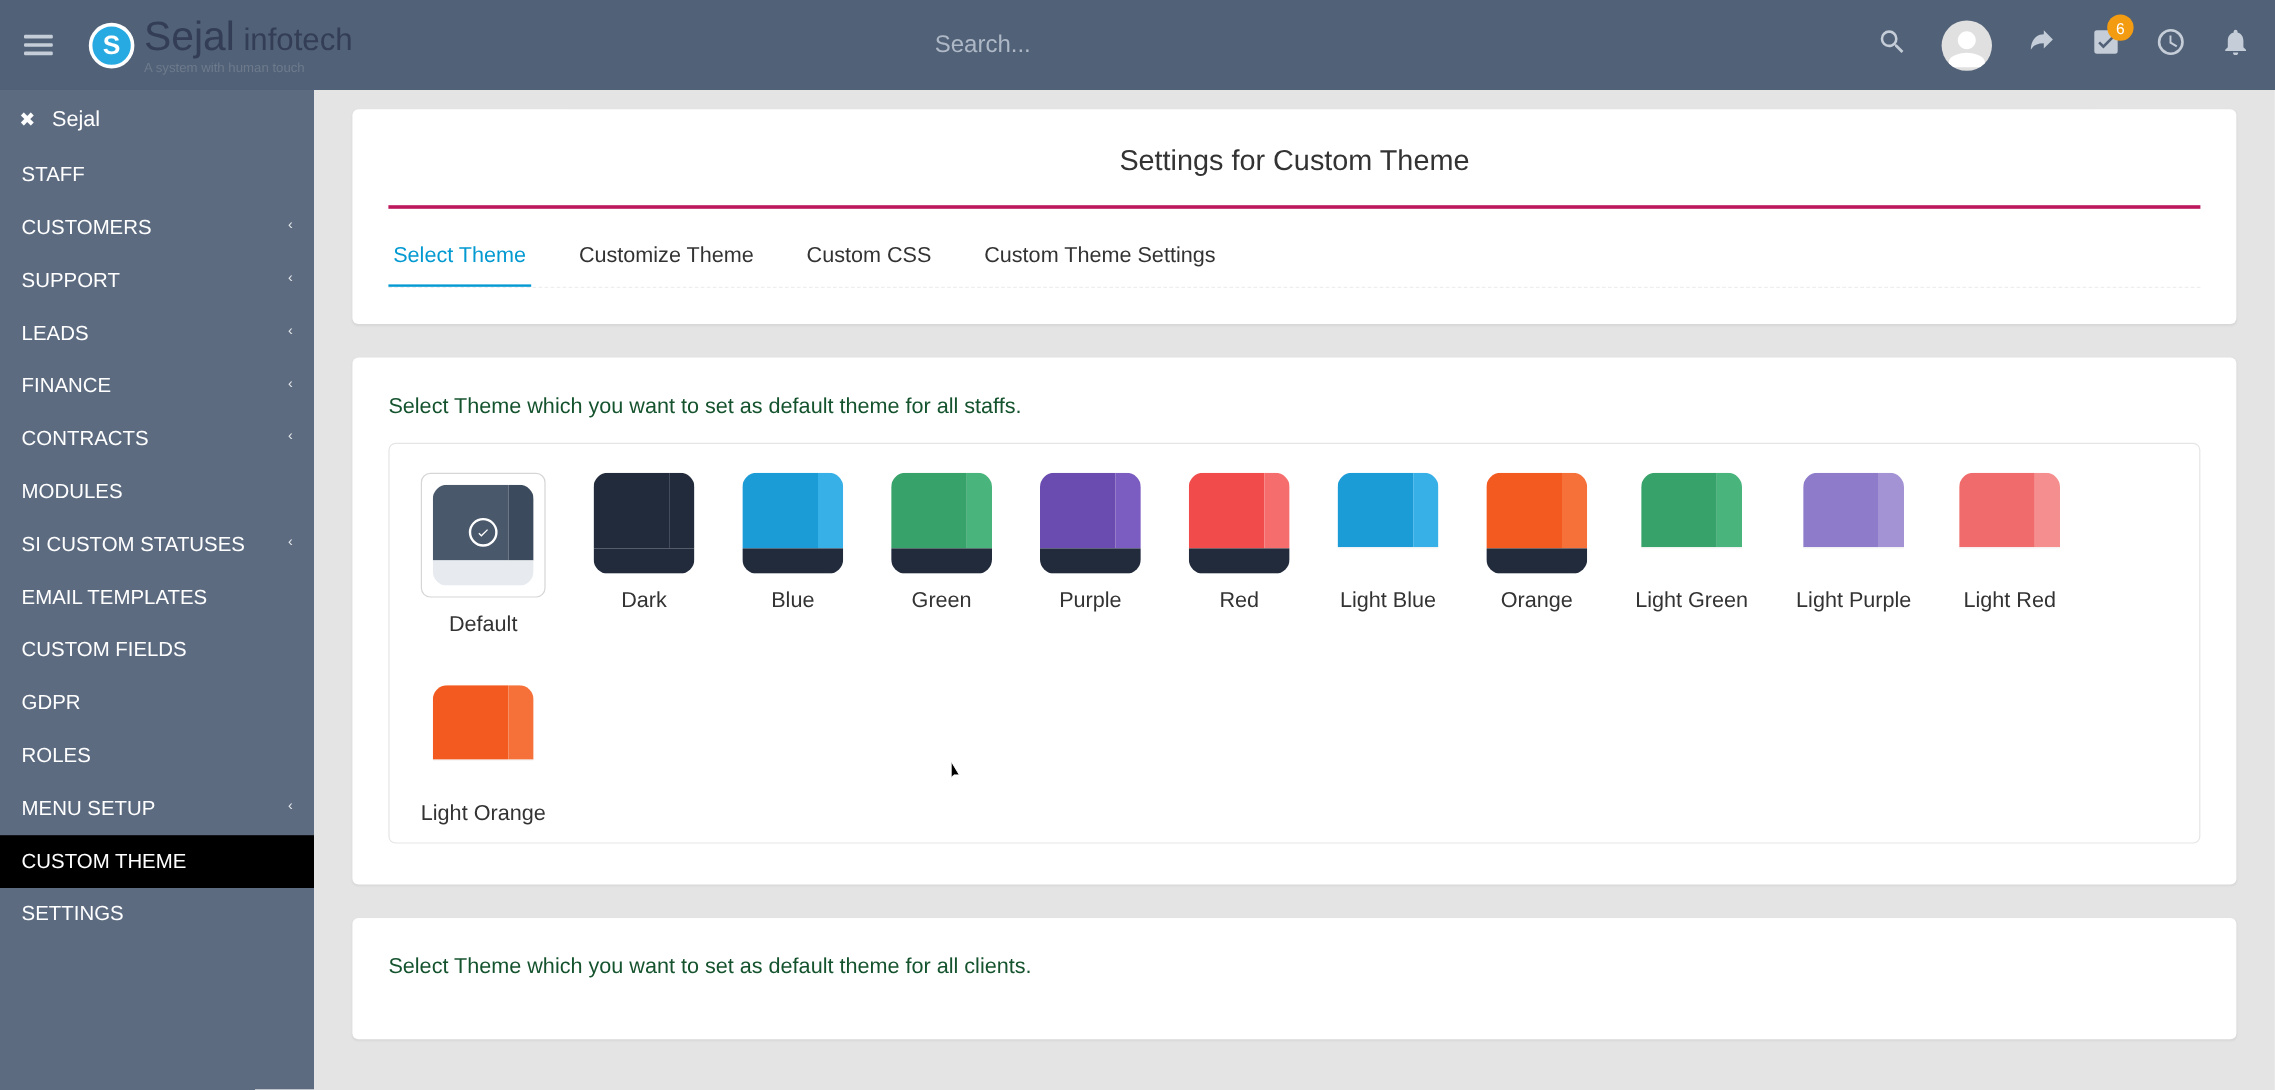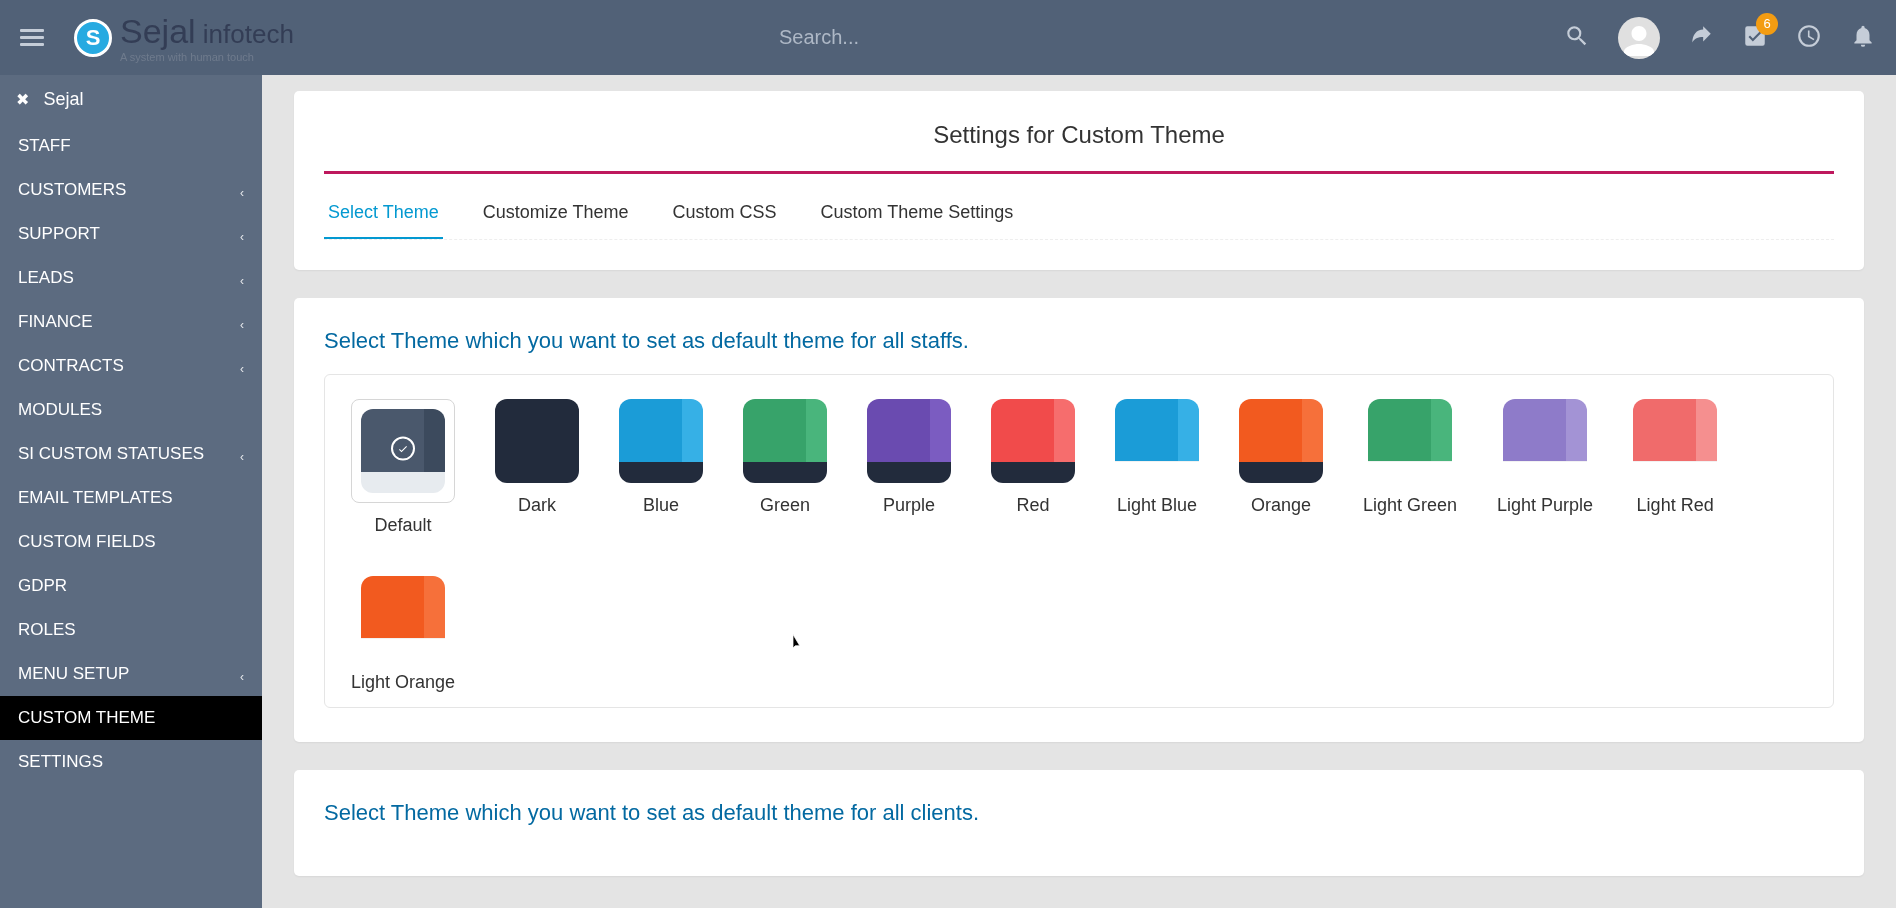--- a/index.html
+++ b/index.html
@@ -20,32 +20,32 @@
   .top-icon { color: #c5cdd8; cursor: pointer; position: relative; }
   .top-icon svg { width: 26px; height: 26px; fill: #c5cdd8; }
   .avatar { width: 42px; height: 42px; border-radius: 50%; background: #e0e0e0; display: flex; align-items: flex-end; justify-content: center; overflow: hidden; }
   .avatar svg { width: 36px; height: 36px; fill: #fff; }
   .badge { position: absolute; top: -10px; right: -10px; background: #f39c12; color: #fff; border-radius: 50%; width: 22px; height: 22px; font-size: 13px; display: flex; align-items: center; justify-content: center; font-weight: 500; }
 
   .layout { display: flex; height: calc(100% - 75px); }
   .sidebar { width: 262px; background: #5c6b80; color: #fff; overflow-y: auto; }
   .sb-header { display: flex; align-items: center; padding: 14px 16px; font-size: 18px; color: #fff; gap: 14px; }
   .sb-close { color: #fff; font-size: 16px; }
-  .sb-item { display: flex; align-items: flex-end; justify-content: space-between; padding: 12px 18px; font-size: 17px; color: #fff; cursor: pointer; }
+  .sb-item { display: flex; align-items: flex-start; justify-content: space-between; padding: 12px 18px; font-size: 17px; color: #fff; cursor: pointer; }
   .sb-item.active { background: #000000; }
   .sb-chevron { font-size: 12px; opacity: 0.85; }
 
   .main { flex: 1; overflow-y: auto; padding: 16px 32px; background: #e4e4e4; }
   .panel { background: #fff; border-radius: 5px; padding: 30px; margin-bottom: 28px; box-shadow: 0 1px 2px rgba(0,0,0,0.06); }
   .panel-title { text-align: center; font-size: 24px; color: #333; font-weight: 500; padding-bottom: 22px; border-bottom: 3px solid #be185d; }
   .tabs { display: flex; gap: 36px; border-bottom: 1px dashed #eee; margin-top: 18px; }
   .tab { padding: 10px 4px 14px; font-size: 18px; color: #333; cursor: pointer; border-bottom: 2px solid transparent; }
   .tab.active { color: #0399d1; border-bottom: 2px solid #0399d1; }
 
-  .desc { font-size: 22px; color: #0369a1; margin-bottom: 20px; }
+  .desc { font-size: 18px; color: #14532d; margin-bottom: 20px; }
   .theme-grid-wrap { border: 1px solid #e5e5e5; border-radius: 6px; padding: 24px 26px 14px; }
   .theme-grid { display: flex; flex-wrap: wrap; gap: 40px; }
   .theme-card { display: flex; flex-direction: column; align-items: center; cursor: pointer; }
   .theme-card.selected .swatch-outer { border: 1px solid #d6d6d6; padding: 9px; border-radius: 8px; }
   .swatch-outer { border-radius: 8px; }
   .swatch { width: 84px; height: 84px; border-radius: 12px; overflow: hidden; display: flex; flex-direction: column; position: relative; }
   .sw-top { flex: 3; display: flex; }
   .sw-main { flex: 7.5; }
   .sw-accent { flex: 2.5; }
   .sw-bottom { flex: 1; }

